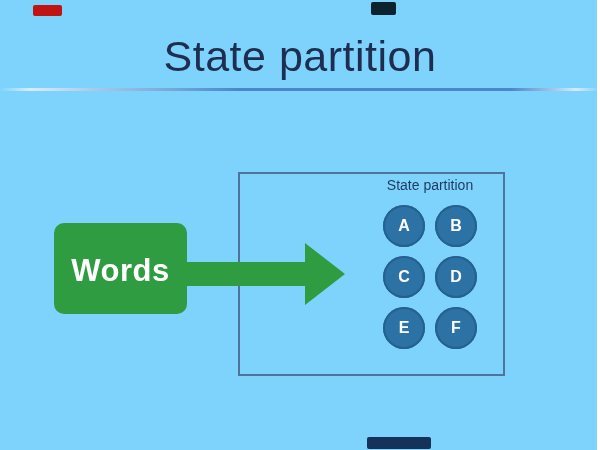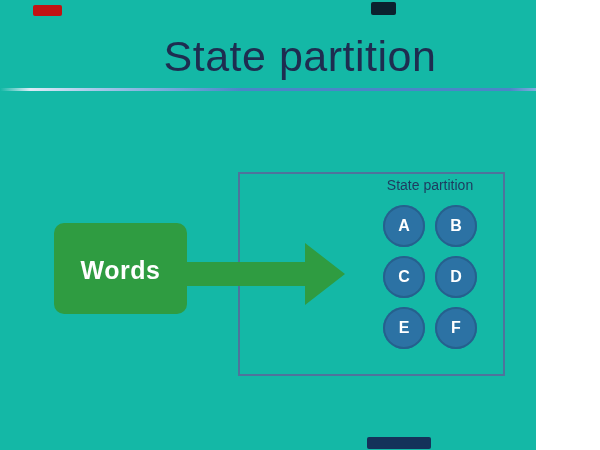--- a/index.html
+++ b/index.html
@@ -3,23 +3,23 @@
 <meta charset="utf-8">
 <style>
   html, body {
     margin: 0;
     padding: 0;
     background: #ffffff;
     font-family: "Liberation Sans", sans-serif;
   }
   .slide {
     position: relative;
-    width: 536px;
+    width: 597px;
     height: 450px;
-    background: #14b8a6;
+    background: #7dd3fc;
     overflow: hidden;
   }
 
   
   .slide-title {
     position: absolute;
     top: 33px;
     left: 0;
     width: 600px;
     text-align: center;
@@ -56,21 +56,21 @@
     width: 133px;
     height: 91px;
     background: #2f9c41;
     border-radius: 10px;
     display: flex;
     align-items: center;
     justify-content: center;
   }
   .words-label {
     color: #ffffff;
-    font-size: 25px;
+    font-size: 31px;
     font-weight: 600;
     letter-spacing: 0.5px;
     padding-top: 4px;
   }
 
   
   .flow-arrow {
     position: absolute;
     left: 185px;
     top: 242px;

